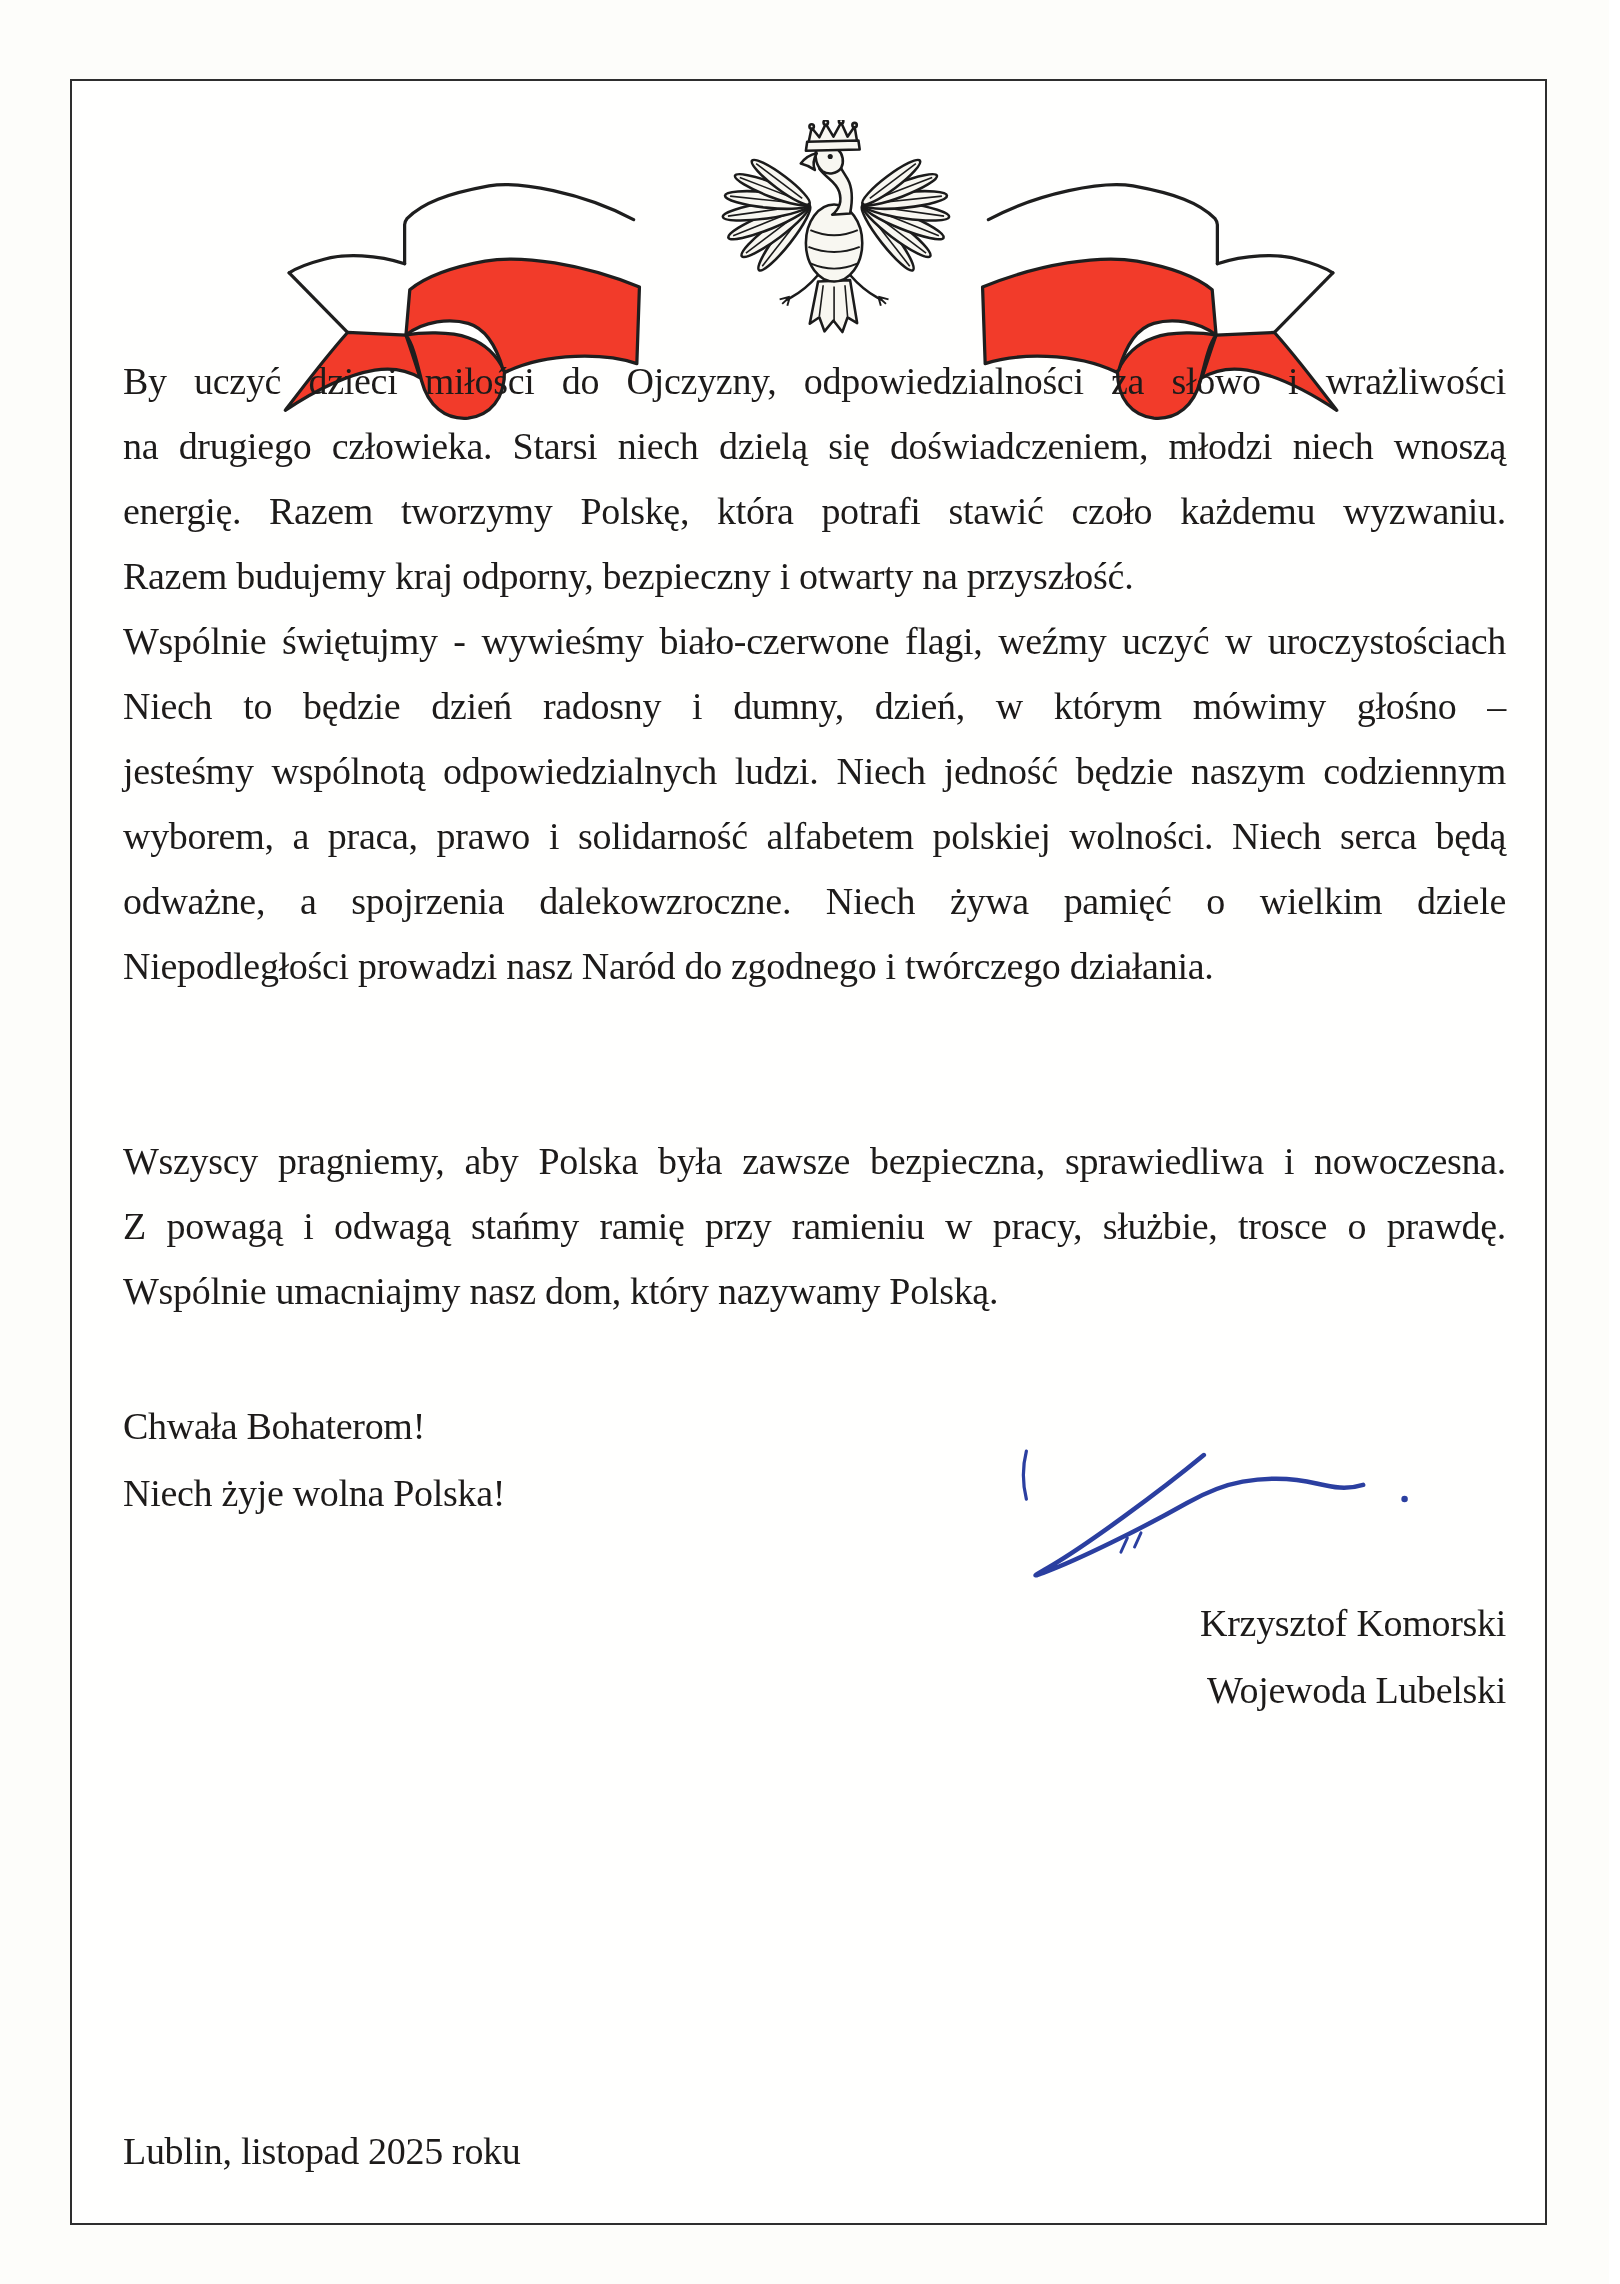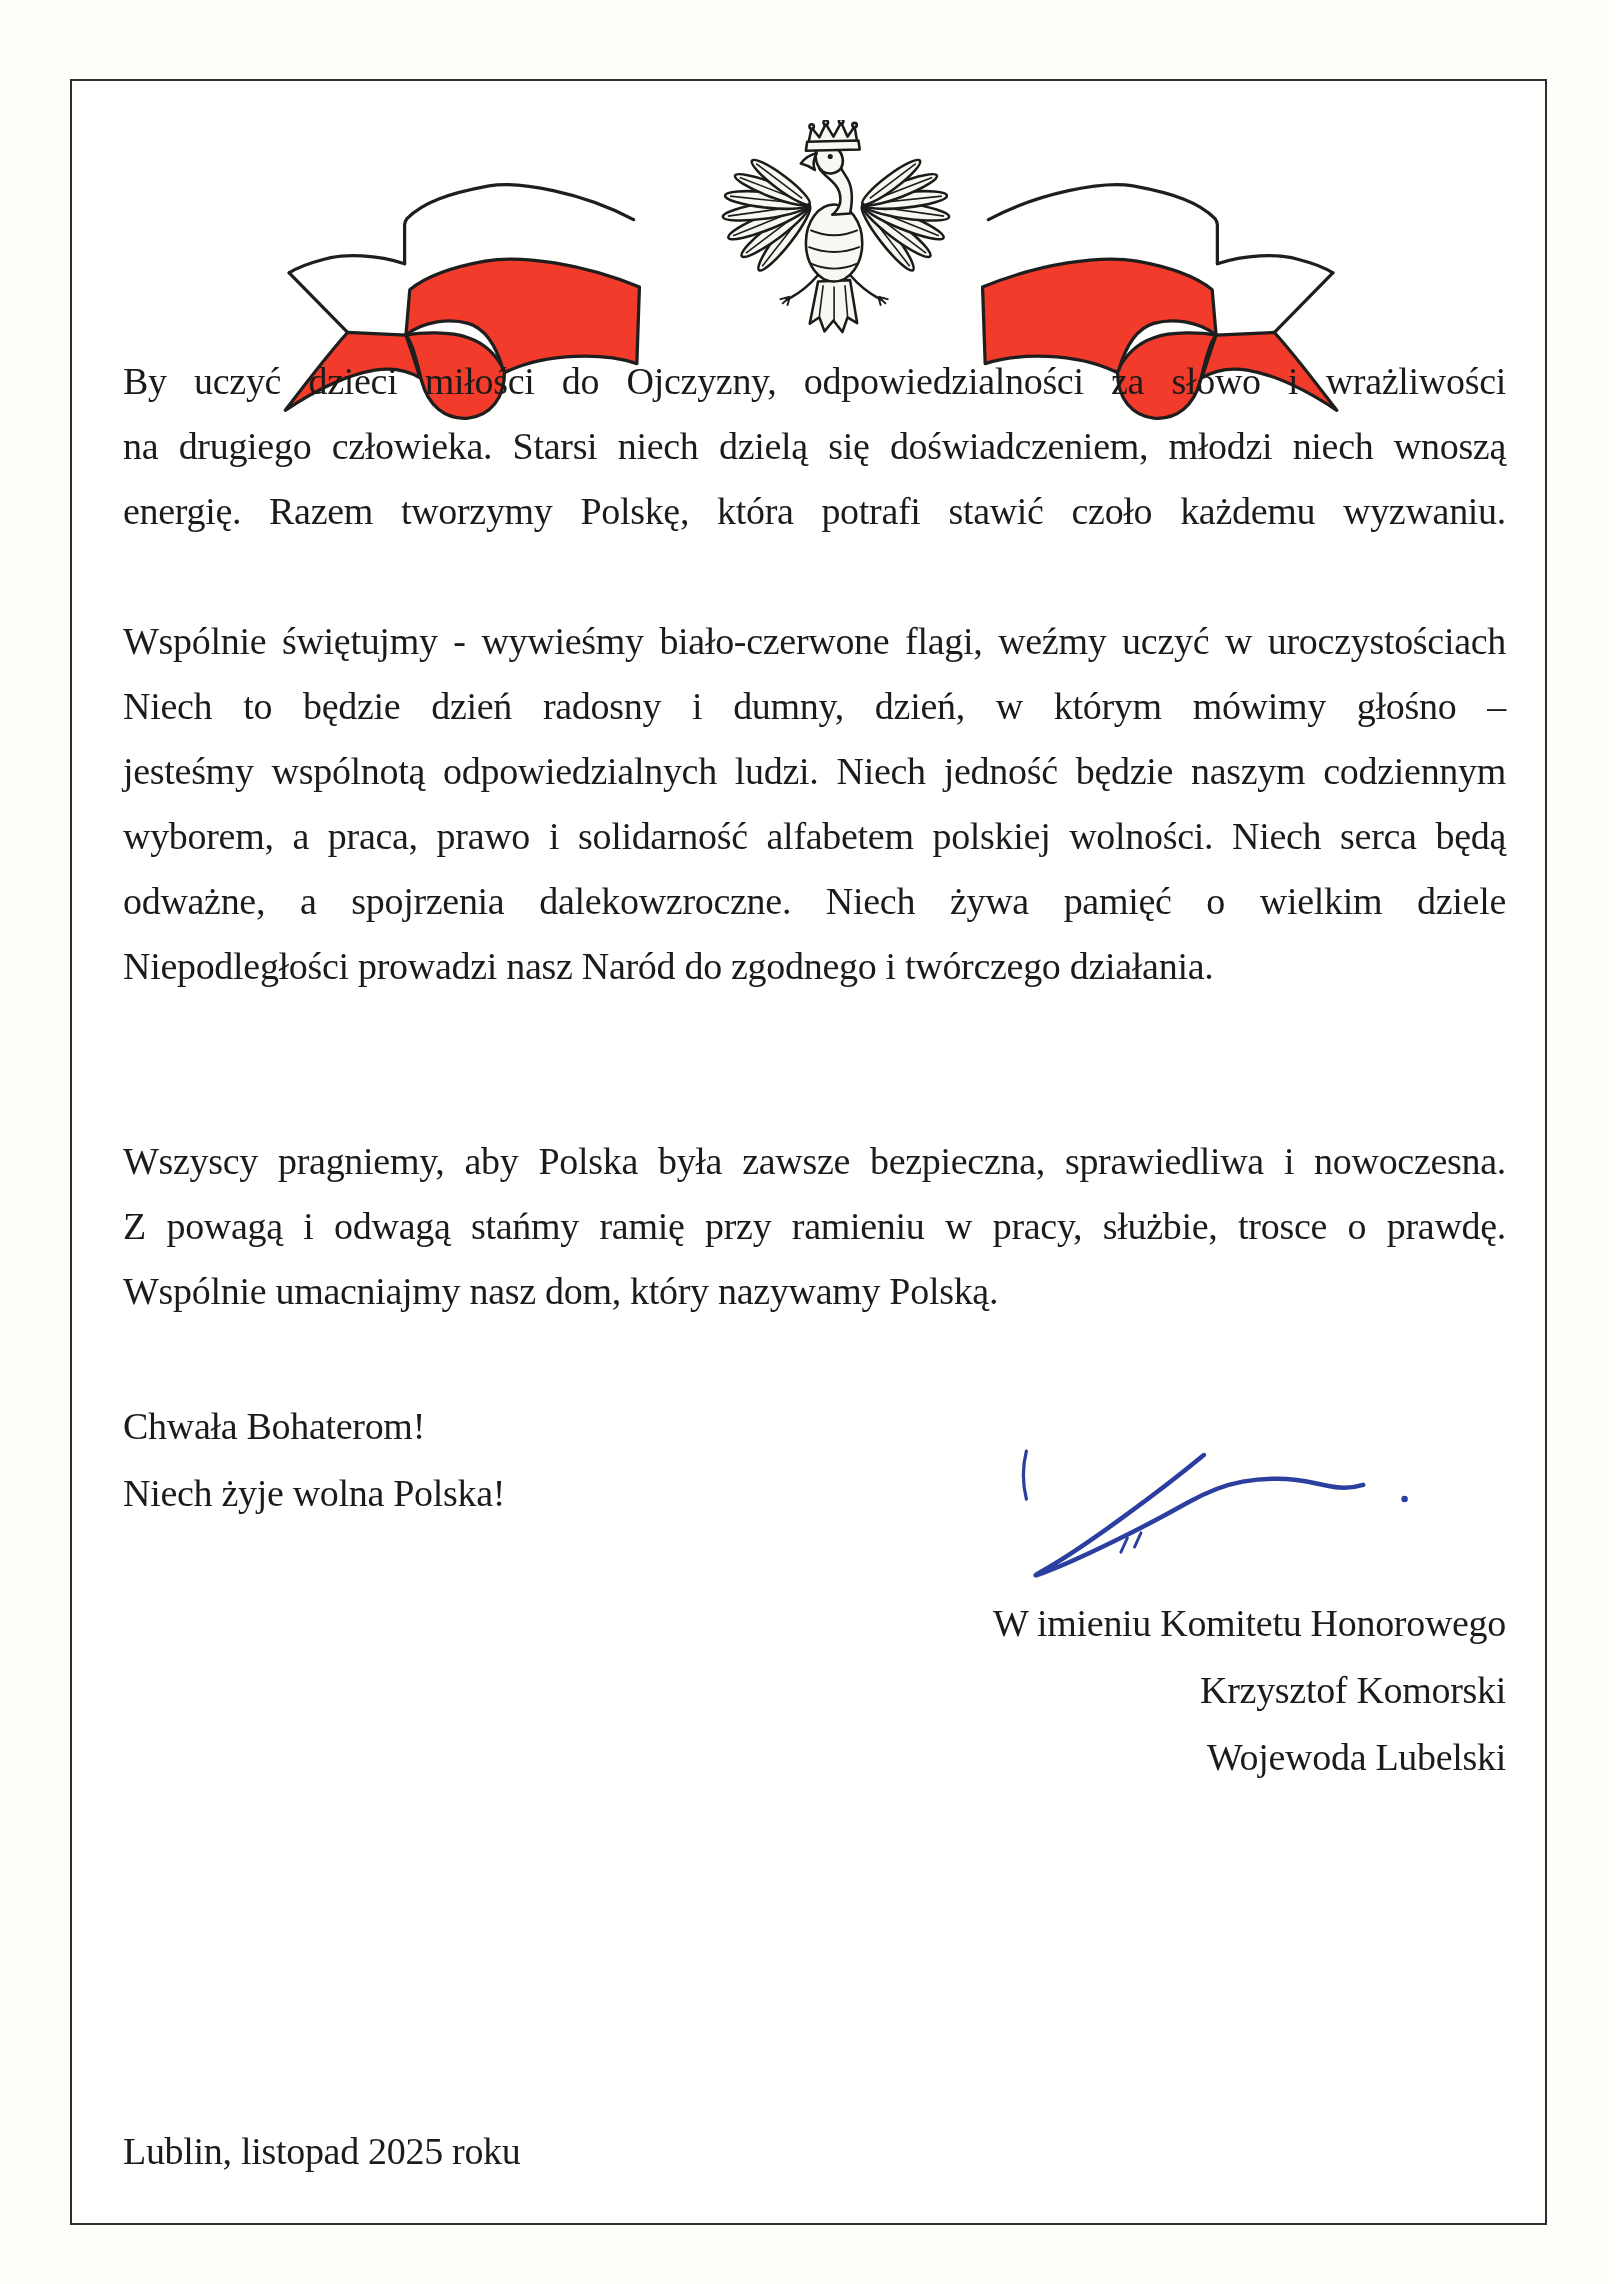--- a/index.html
+++ b/index.html
@@ -148,20 +148,21 @@
       <path d="M 368,236 L 458,232 C 492,270 526,315 554,352 C 500,316 452,296 416,290 C 392,286 366,290 346,302 C 354,278 362,252 368,236 Z" fill="#f23b2a"></path>
       <path d="M 216,292 C 216,334 238,360 272,364 C 308,367 334,344 344,306 C 351,278 357,250 368,236 C 346,232 300,230 272,240 C 246,249 228,266 216,292 Z" fill="#f23b2a"></path>
       <path d="M 8,162 C 95,126 190,112 246,122 C 302,132 340,148 362,166 L 368,236 C 340,214 300,210 272,218 C 248,225 230,248 218,290 L 214,293 C 150,262 60,264 12,280 Z" fill="#f23b2a"></path>
     </g>
   </svg>
 
   <div class="textcol" style="top:349px;">
     <div class="line">By uczyć dzieci miłości do Ojczyzny, odpowiedzialności za słowo i wrażliwości</div>
     <div class="line">na drugiego człowieka. Starsi niech dzielą się doświadczeniem, młodzi niech wnoszą</div>
     <div class="line">energię. Razem tworzymy Polskę, która potrafi stawić czoło każdemu wyzwaniu.</div>
+    <div class="line para-end">Razem budujemy kraj odporny, bezpieczny i otwarty na przyszłość.</div>
   </div>
 
   <div class="textcol" style="top:609px;">
     <div class="line">Wspólnie świętujmy - wywieśmy biało-czerwone flagi, weźmy uczyć w uroczystościach</div>
     <div class="line">Niech to będzie dzień radosny i dumny, dzień, w którym mówimy głośno –</div>
     <div class="line">jesteśmy wspólnotą odpowiedzialnych ludzi. Niech jedność będzie naszym codziennym</div>
     <div class="line">wyborem, a praca, prawo i solidarność alfabetem polskiej wolności. Niech serca będą</div>
     <div class="line">odważne, a spojrzenia dalekowzroczne. Niech żywa pamięć o wielkim dziele</div>
     <div class="line para-end">Niepodległości prowadzi nasz Naród do zgodnego i twórczego działania.</div>
   </div>
@@ -180,21 +181,20 @@
   <svg class="sig" viewBox="0 0 680 210">
     <g fill="none" stroke="#2b3fa0" stroke-width="7" stroke-linecap="round">
       <path d="M 58,8 C 52,32 52,58 58,82" stroke-width="5"></path>
       <path d="M 332,14 C 262,72 152,152 98,184 C 72,199 63,204 84,196 C 140,175 235,128 306,88 C 338,70 364,60 392,55 C 434,48 474,50 506,58 C 532,64 552,68 578,60"></path>
       <path d="M 214,142 l -10,22 M 235,134 l -10,22" stroke-width="4.5"></path>
       <circle cx="642" cy="82" r="5" fill="#2b3fa0" stroke="none"></circle>
     </g>
   </svg>
 
   <div class="textcol signoff" style="top:1590px;">
-    <div class="line">W imieniu Komitetu Honorowego</div>
     <div class="line">Krzysztof Komorski</div>
     <div class="line">Wojewoda Lubelski</div>
   </div>
 
   <div class="textcol dateline" style="top:2119px;">
     <div class="line para-end">Lublin, listopad 2025 roku</div>
   </div>
 
 </div>
 

